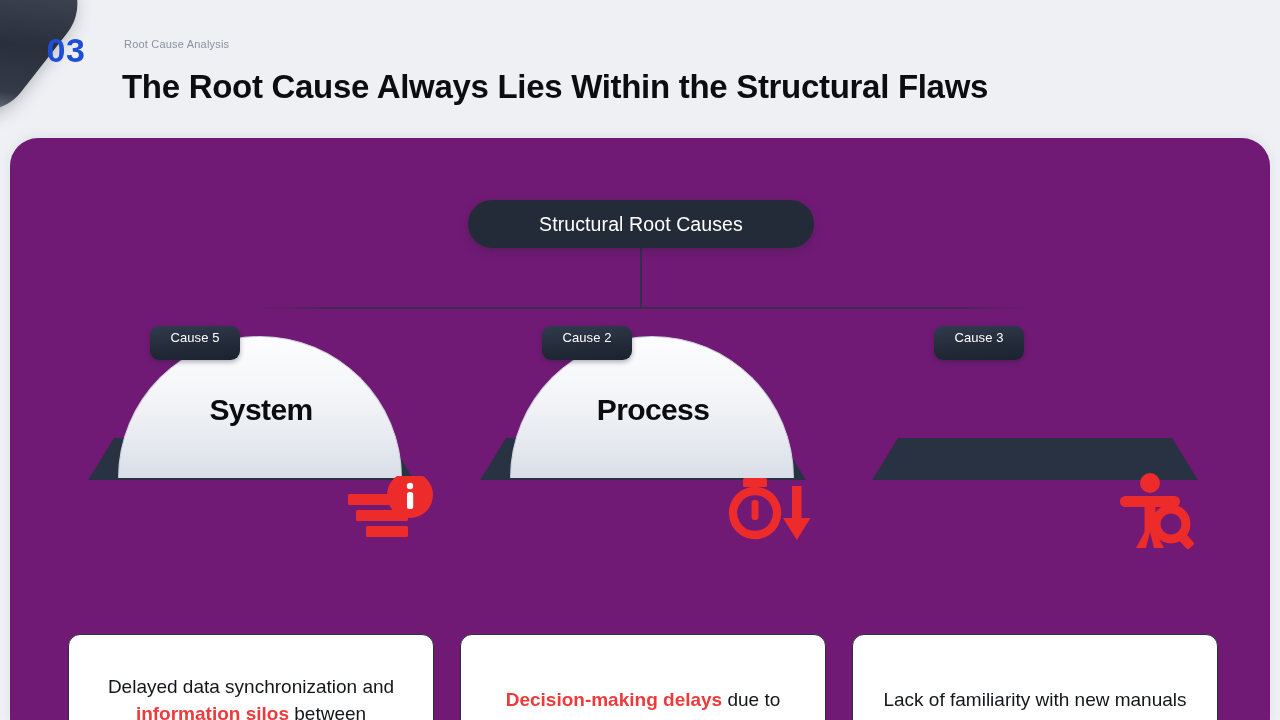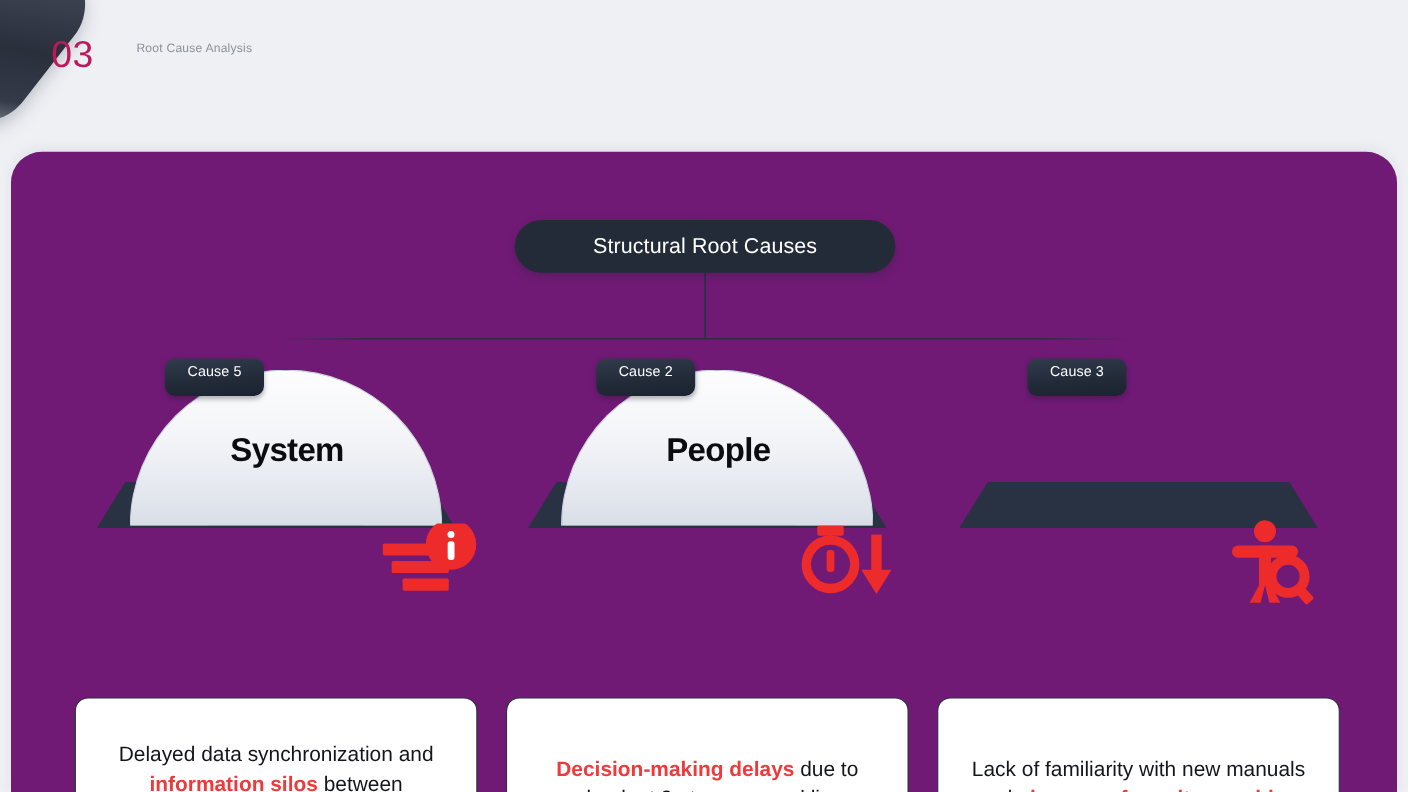--- a/index.html
+++ b/index.html
@@ -22,23 +22,23 @@
     background:linear-gradient(150deg,#5b6170 0%,#3b414f 28%,#2a2f3c 55%,#343a47 80%,#9aa1ad 100%);
     transform:rotate(38deg);
     box-shadow:0 6px 18px rgba(40,45,60,.35);
   }
   .num-badge-text {
     position:absolute;
     left:30px; top:26px;
     width:72px; height:48px;
     line-height:48px;
     text-align:center;
-    color:#be185d;
+    color:#1d4ed8;
     font-size:34px;
-    font-weight:400;
+    font-weight:700;
     letter-spacing:.5px;
   }
 
   .eyebrow {
     position:absolute; left:124px; top:38px;
     font-size:11px; color:#8b909b; font-weight:400;
     letter-spacing:.2px;
   }
   .page-title {
     position:absolute; left:122px; top:68px;
@@ -148,20 +148,21 @@
   .icon-2 { left:280px; top:158px; }
   .icon-3 { left:272px; top:154px; }
 </style>
 </head>
 <body>
 
 <div class="header">
   <div class="num-badge"></div>
   <div class="num-badge-text">03</div>
   <div class="eyebrow">Root Cause Analysis</div>
+  <div class="page-title">The Root Cause Always Lies Within the Structural Flaws</div>
 </div>
 
 <div class="panel">
   <div class="stage">
 
     <svg class="connectors" viewBox="0 0 1260 582">
       <defs>
         <linearGradient id="hfade" x1="0" y1="0" x2="1" y2="0">
           <stop offset="0" stop-color="#2a3142" stop-opacity="0"></stop>
           <stop offset="0.11" stop-color="#2a3142" stop-opacity="1"></stop>
@@ -207,21 +208,21 @@
       </div>
 
       <div class="info-card">
         <div class="info-text"><span>Delayed data synchronization and </span><span class="hl">information silos</span><span> between departments</span></div>
       </div>
     </div>
 
     <div class="col col-2">
       <div class="base"></div>
       <div class="dome">
-        <div class="dome-label">People</div>
+        <div class="dome-label">Process</div>
       </div>
       <div class="cause-tab">
         <span class="cause-tab-label">Cause 2</span>
       </div>
 
       <div class="icon-wrap icon-2">
         <svg width="100" height="72" viewBox="0 0 100 72">
           <rect x="21" y="2" width="24" height="9" rx="1.5" fill="#ee2b2b"></rect>
           <path d="M33 15 a22 22 0 1 0 0.1 0" fill="none" stroke="#ee2b2b" stroke-width="8.5" stroke-linecap="round"></path>
           <rect x="29.5" y="24" width="7" height="20" rx="3" fill="#ee2b2b"></rect>

